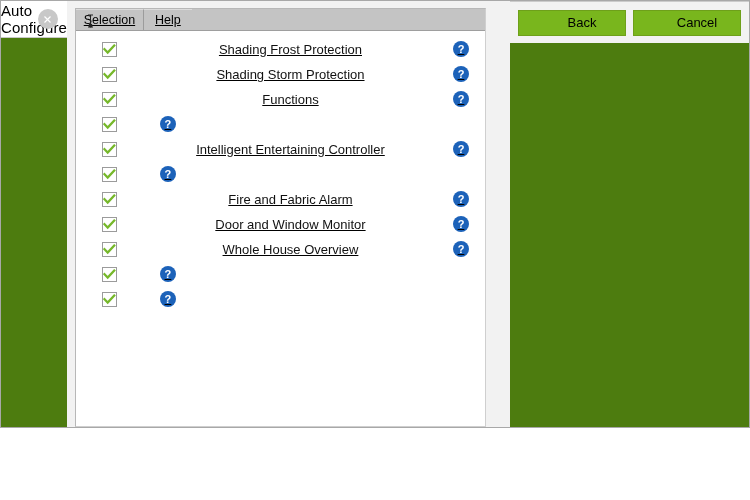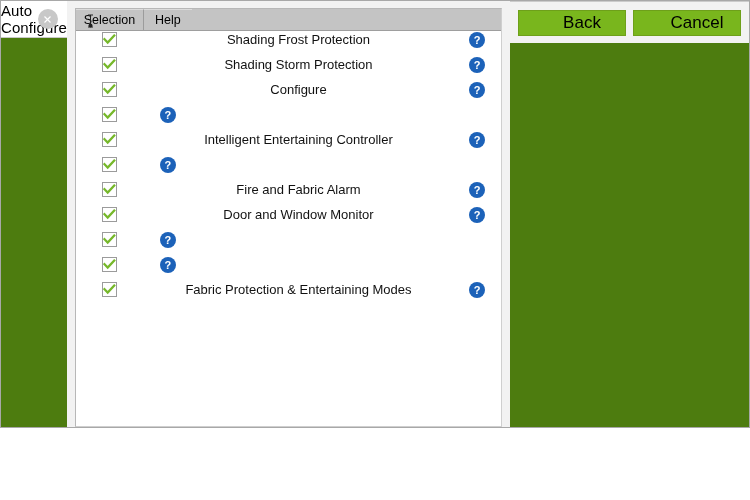--- a/index.html
+++ b/index.html
@@ -50,25 +50,26 @@
     display: flex;
     align-items: center;
     justify-content: center;
     cursor: pointer;
   }
   #close-btn svg { display: block; }
 
   
   #body-area {
     flex: 1 1 auto;
-    padding: 7px 8px 0 8px;
+    padding: 7px 24px 0 8px;
     background: #f2f2f2;
     display: flex;
     flex-direction: column;
     min-height: 0;
+    text-decoration: underline;
   }
   #table-panel {
     flex: 1 1 auto;
     background: #ffffff;
     border: 1px solid #b7b7b7;
     border-right-color: #cfcfcf;
     border-bottom-color: #cfcfcf;
     display: flex;
     flex-direction: column;
     min-height: 0;
@@ -108,21 +109,21 @@
     top: 4px;
     width: 7px;
     height: 15px;
     pointer-events: none;
   }
 
   
   #rows { flex: 1 1 auto; overflow: hidden; padding-top: 1px; }
   .row {
     display: flex;
-    align-items: flex-start;
+    align-items: flex-end;
     height: 25px;
   }
   .cell-sel  { flex: 0 0 68px; display: flex; align-items: center; justify-content: center; }
   .cell-name { flex: 1 1 auto; text-align: center; font-size: 13px; color: #111; white-space: nowrap; }
   .cell-help { flex: 0 0 48px; display: flex; align-items: center; justify-content: center; }
 
   .checkbox {
     width: 15px;
     height: 15px;
     background: #ffffff;
@@ -159,21 +160,21 @@
     justify-content: flex-end;
     padding: 0 8px;
     gap: 7px;
   }
   .btn {
     width: 108px;
     height: 26px;
     background: #79b61d;
     border: 1px solid #6ea01a;
     color: #000000;
-    font-size: 17px;
+    font-size: 13px;
     font-family: "Liberation Sans", sans-serif;
     cursor: pointer;
     display: flex;
     align-items: center;
     justify-content: center;
     padding-left: 20px;
   }
 </style>
 </head>
 <body>
@@ -233,21 +234,21 @@
             </div>
           </div>
           <div class="row">
             <div class="cell-sel">
               <div class="checkbox">
                 <svg width="13" height="11" viewBox="0 0 13 11" aria-hidden="true">
                   <path d="M1.5 5.2 L4.7 8.6 L11.2 1.6" stroke="#76b82a" stroke-width="2.3" fill="none" stroke-linecap="square"></path>
                 </svg>
               </div>
             </div>
-            <div class="cell-name">Configure</div>
+            <div class="cell-name">Functions</div>
             <div class="cell-help">
               <div class="help-icon">?</div>
             </div>
           </div>
           <div class="row">
             <div class="cell-sel">
               <div class="checkbox">
                 <svg width="13" height="11" viewBox="0 0 13 11" aria-hidden="true">
                   <path d="M1.5 5.2 L4.7 8.6 L11.2 1.6" stroke="#76b82a" stroke-width="2.3" fill="none" stroke-linecap="square"></path>
                 </svg>
@@ -309,45 +310,45 @@
             </div>
           </div>
           <div class="row">
             <div class="cell-sel">
               <div class="checkbox">
                 <svg width="13" height="11" viewBox="0 0 13 11" aria-hidden="true">
                   <path d="M1.5 5.2 L4.7 8.6 L11.2 1.6" stroke="#76b82a" stroke-width="2.3" fill="none" stroke-linecap="square"></path>
                 </svg>
               </div>
             </div>
-            <div class="cell-help">
-              <div class="help-icon">?</div>
-            </div>
-          </div>
-          <div class="row">
-            <div class="cell-sel">
-              <div class="checkbox">
-                <svg width="13" height="11" viewBox="0 0 13 11" aria-hidden="true">
-                  <path d="M1.5 5.2 L4.7 8.6 L11.2 1.6" stroke="#76b82a" stroke-width="2.3" fill="none" stroke-linecap="square"></path>
-                </svg>
-              </div>
-            </div>
-            <div class="cell-help">
-              <div class="help-icon">?</div>
-            </div>
-          </div>
-          <div class="row">
-            <div class="cell-sel">
-              <div class="checkbox">
-                <svg width="13" height="11" viewBox="0 0 13 11" aria-hidden="true">
-                  <path d="M1.5 5.2 L4.7 8.6 L11.2 1.6" stroke="#76b82a" stroke-width="2.3" fill="none" stroke-linecap="square"></path>
-                </svg>
-              </div>
-            </div>
-            <div class="cell-name">Fabric Protection &amp; Entertaining Modes</div>
+            <div class="cell-name">Whole House Overview</div>
+            <div class="cell-help">
+              <div class="help-icon">?</div>
+            </div>
+          </div>
+          <div class="row">
+            <div class="cell-sel">
+              <div class="checkbox">
+                <svg width="13" height="11" viewBox="0 0 13 11" aria-hidden="true">
+                  <path d="M1.5 5.2 L4.7 8.6 L11.2 1.6" stroke="#76b82a" stroke-width="2.3" fill="none" stroke-linecap="square"></path>
+                </svg>
+              </div>
+            </div>
+            <div class="cell-help">
+              <div class="help-icon">?</div>
+            </div>
+          </div>
+          <div class="row">
+            <div class="cell-sel">
+              <div class="checkbox">
+                <svg width="13" height="11" viewBox="0 0 13 11" aria-hidden="true">
+                  <path d="M1.5 5.2 L4.7 8.6 L11.2 1.6" stroke="#76b82a" stroke-width="2.3" fill="none" stroke-linecap="square"></path>
+                </svg>
+              </div>
+            </div>
             <div class="cell-help">
               <div class="help-icon">?</div>
             </div>
           </div>
         </div>
 
     </div>
   </div>
 
   <div id="footer">

